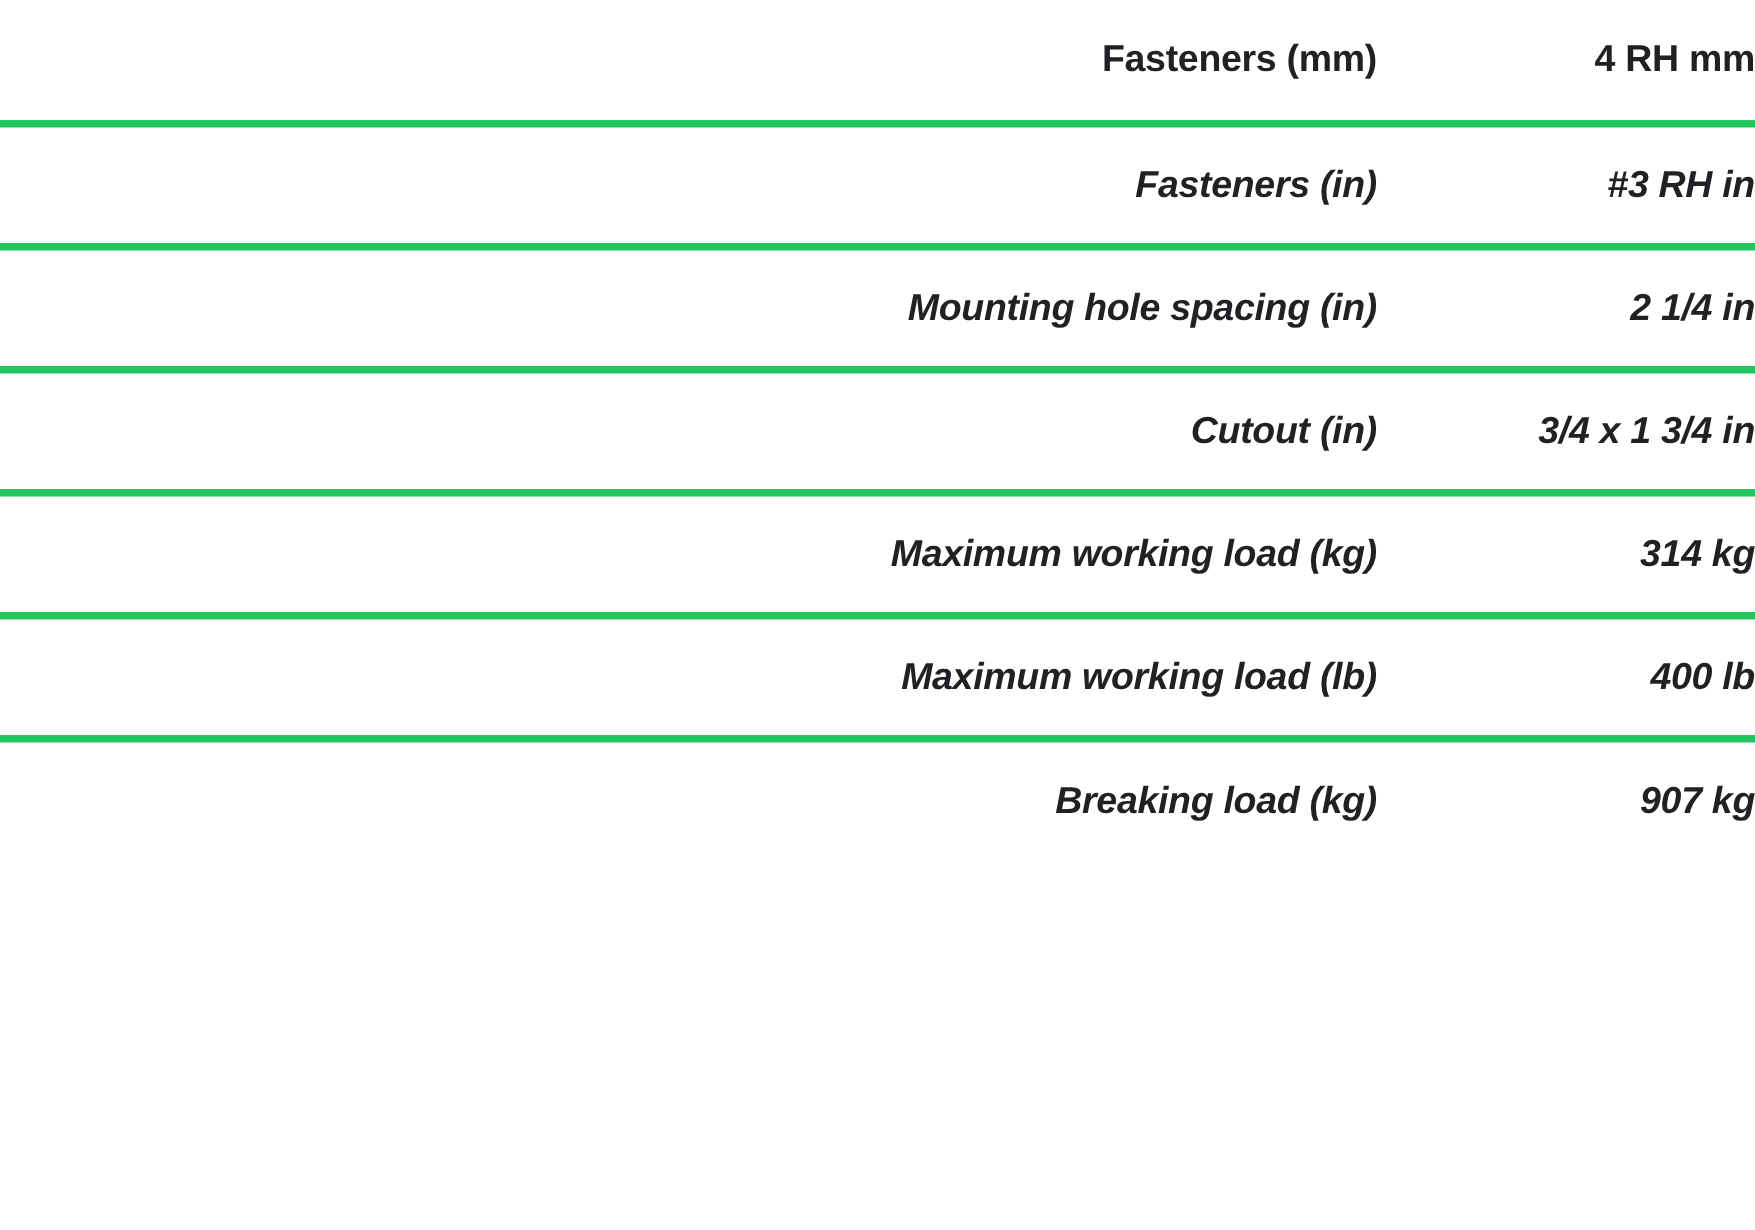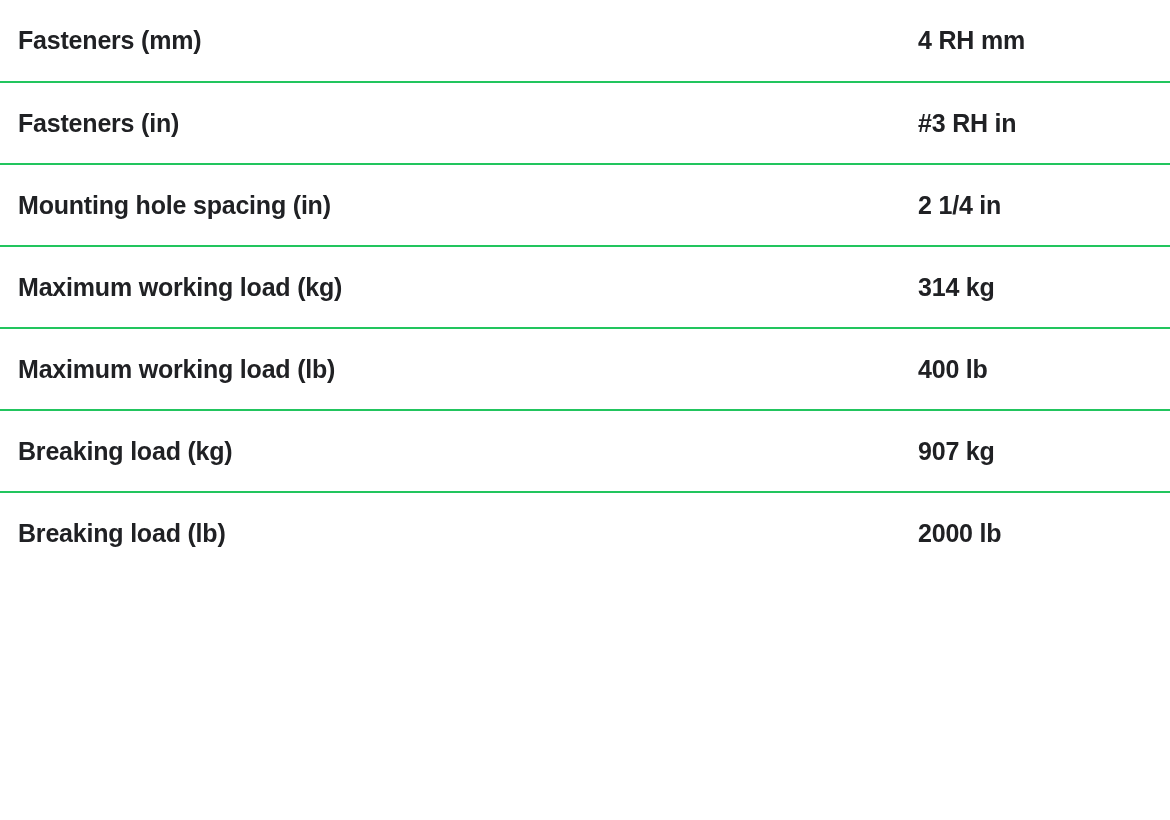--- a/index.html
+++ b/index.html
@@ -11,26 +11,28 @@
     width: 1170px;
     height: 820px;
     font-family: "Liberation Sans", sans-serif;
     color: #202124;
     overflow: hidden;
   }
   .spec-table {
     width: 1170px;
     border-collapse: collapse;
     table-layout: fixed;
+    text-align: right;
   }
   .spec-table tr {
     height: 82px;
   }
   .spec-table tr + tr td {
-    border-top: 2px solid #22c55e;
+    border-top: 5px solid #22c55e;
+    font-style: italic;
   }
   .spec-table td {
     vertical-align: middle;
     font-size: 25px;
     font-weight: bold;
     letter-spacing: -0.2px;
     padding: 0;
   }
   td.label {
     width: 900px;
@@ -52,29 +54,29 @@
     </tr>
     <tr>
       <td class="label">Fasteners (in)</td>
       <td class="value">#3 RH in</td>
     </tr>
     <tr>
       <td class="label">Mounting hole spacing (in)</td>
       <td class="value">2 1/4 in</td>
     </tr>
     <tr>
+      <td class="label">Cutout (in)</td>
+      <td class="value">3/4 x 1 3/4 in</td>
+    </tr>
+    <tr>
       <td class="label">Maximum working load (kg)</td>
       <td class="value">314 kg</td>
     </tr>
     <tr>
       <td class="label">Maximum working load (lb)</td>
       <td class="value">400 lb</td>
     </tr>
     <tr>
       <td class="label">Breaking load (kg)</td>
       <td class="value">907 kg</td>
     </tr>
-    <tr>
-      <td class="label">Breaking load (lb)</td>
-      <td class="value">2000 lb</td>
-    </tr>
   </tbody>
 </table>
 
 </body></html>

